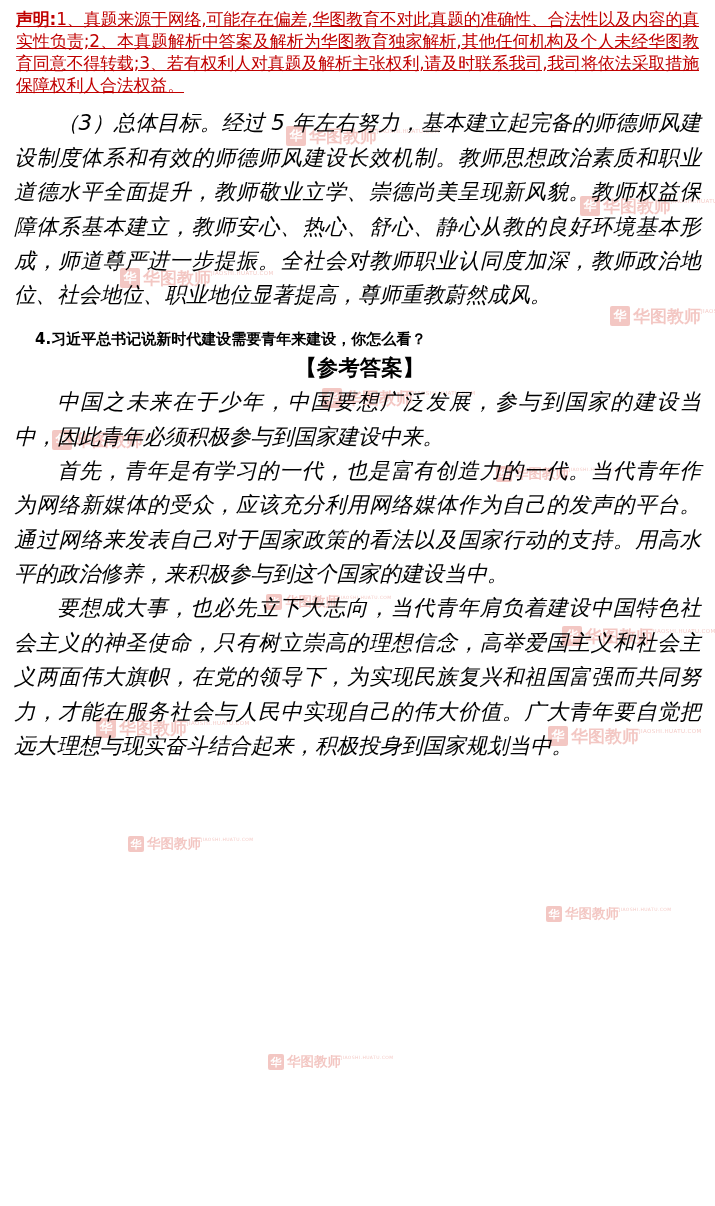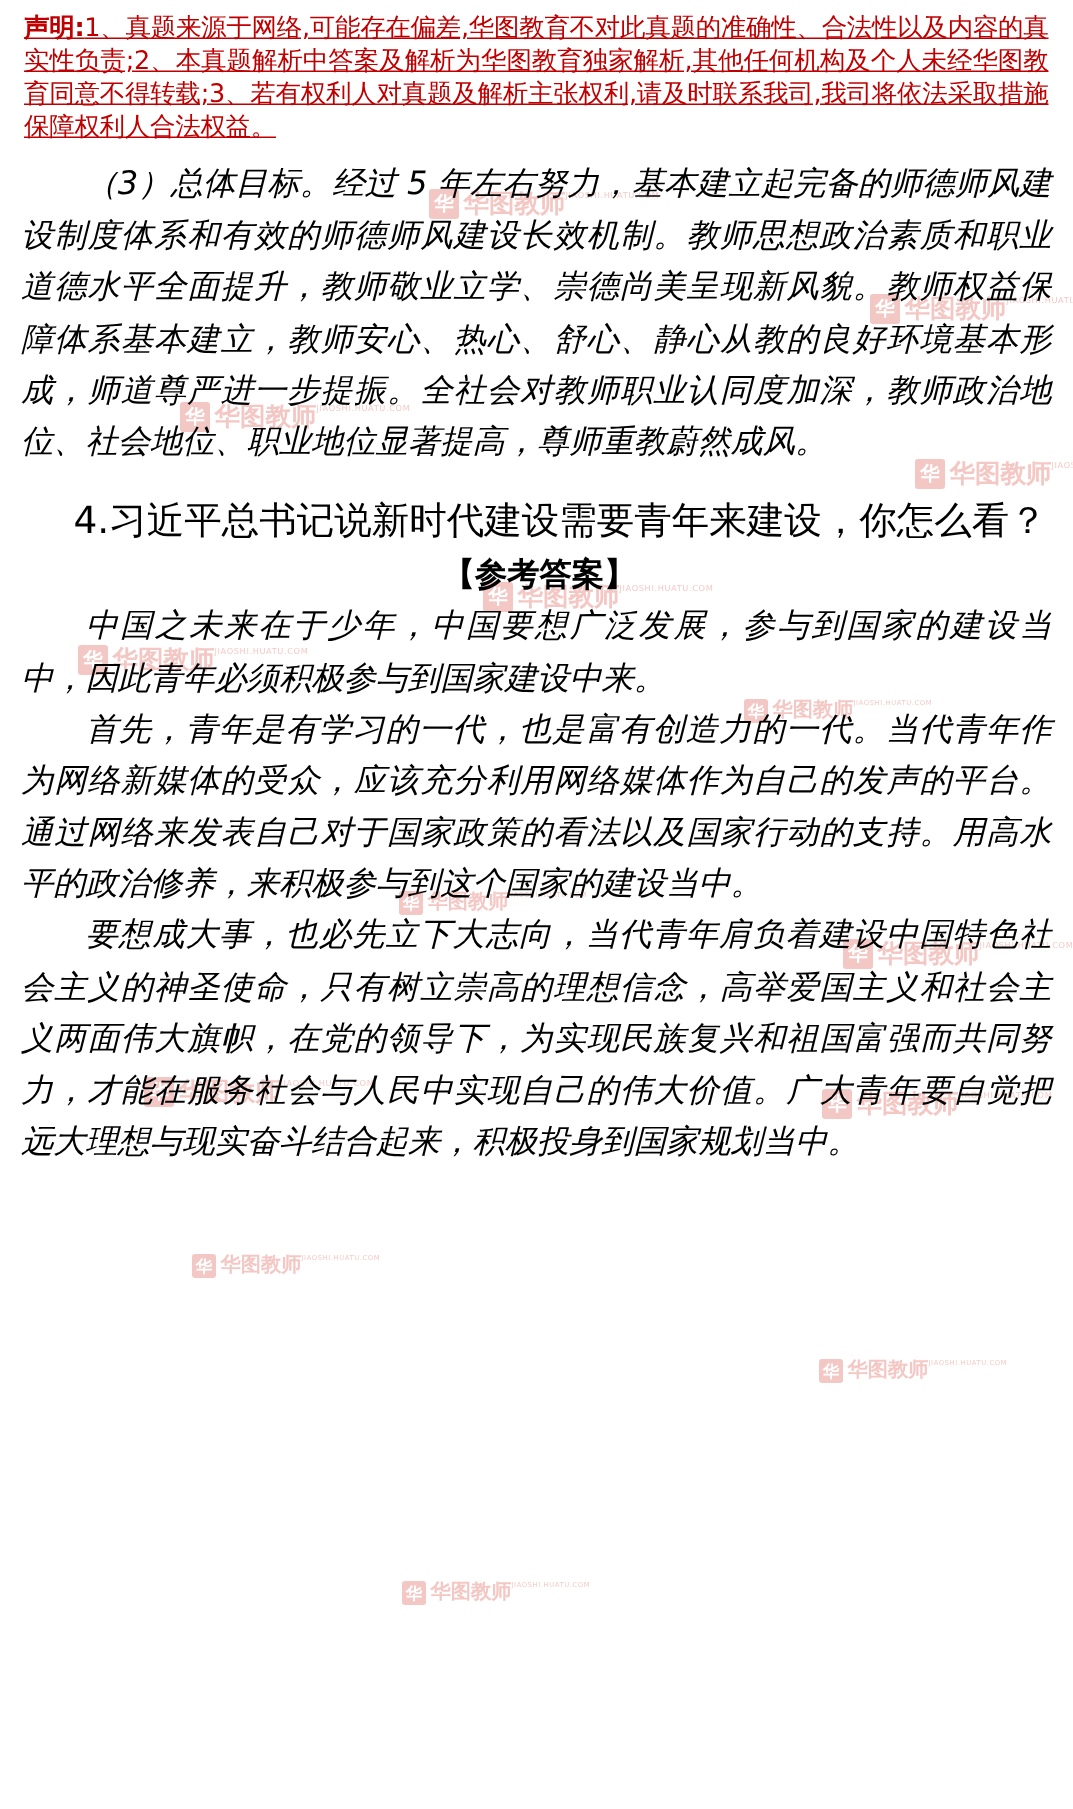--- a/index.html
+++ b/index.html
@@ -54,23 +54,23 @@
     font-size: 21.5px;
     line-height: 1.60;
     text-align: justify;
     text-justify: inter-ideograph;
     text-indent: 2em;
     letter-spacing: 0px;
     font-style: italic;
   }
   p.heading {
     margin: 14px 0 0 0;
-    font-size: 25px;
+    font-size: 15px;
     line-height: 1.60;
-    font-weight: normal;
+    font-weight: bold;
     text-indent: 1.4em;
     text-align: left;
   }
   p.bracket {
     margin: 0;
     font-size: 21.5px;
     line-height: 1.60;
     font-weight: bold;
     text-indent: 0.2em;
     text-align: center;

